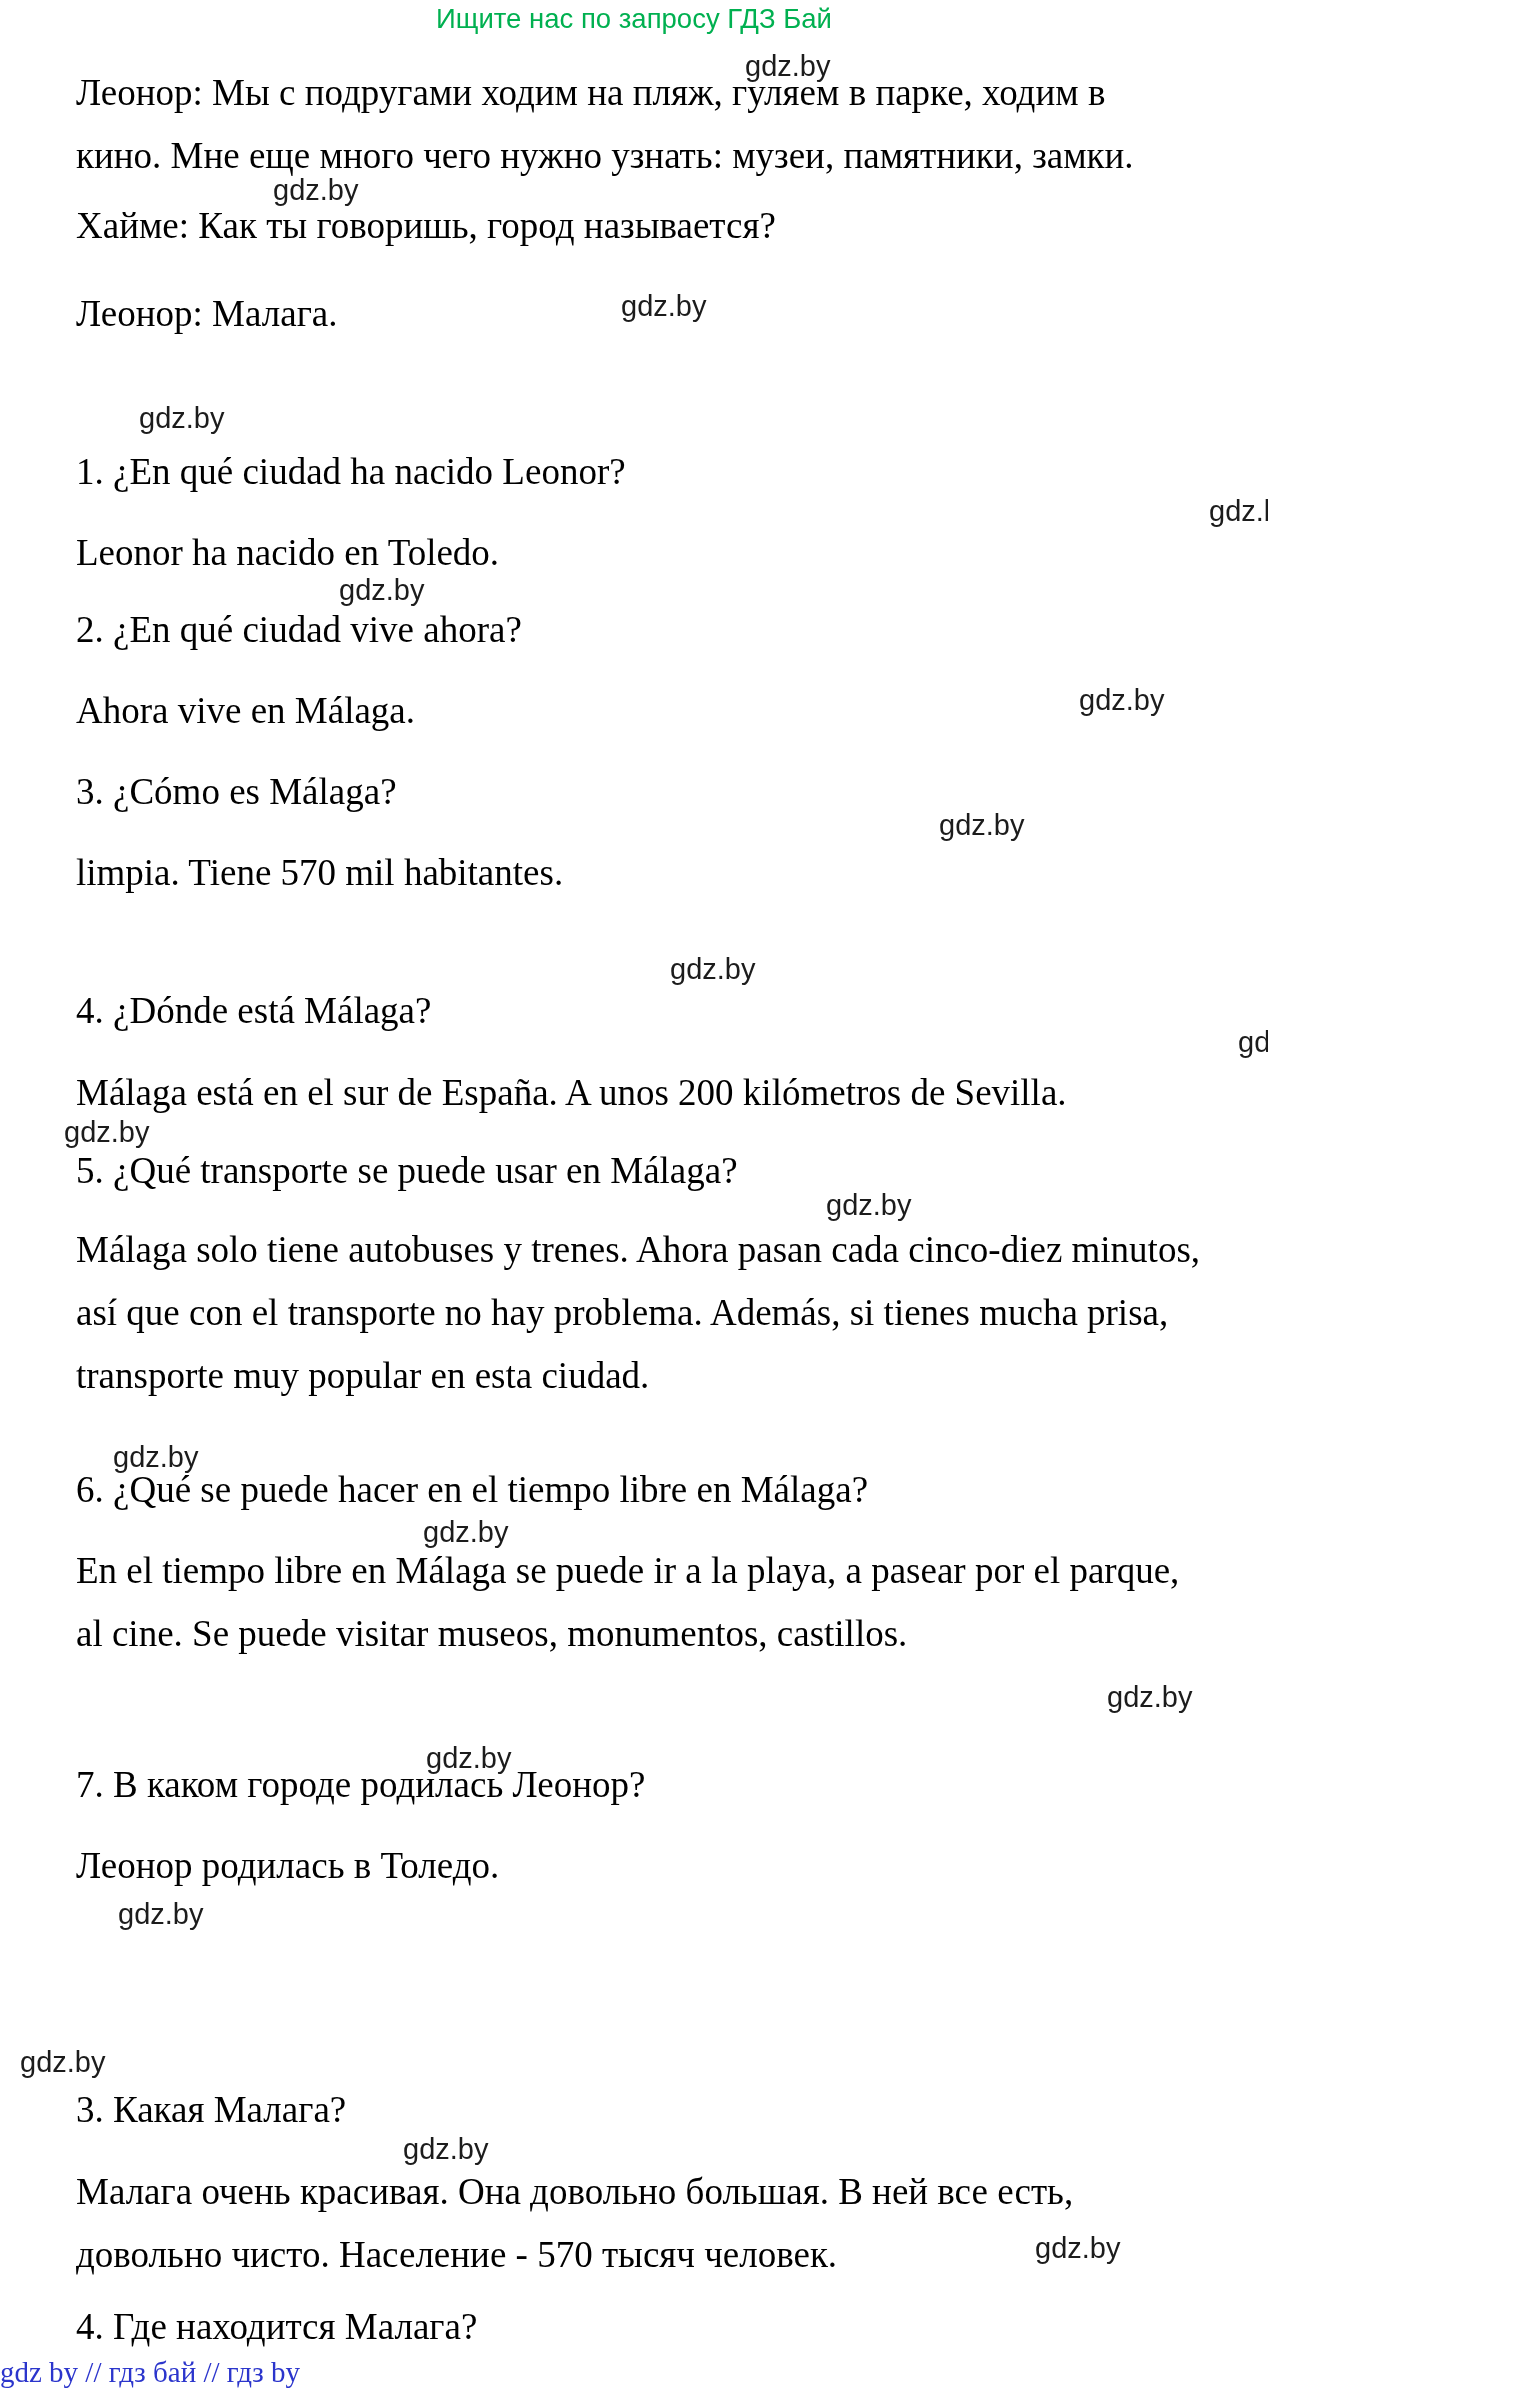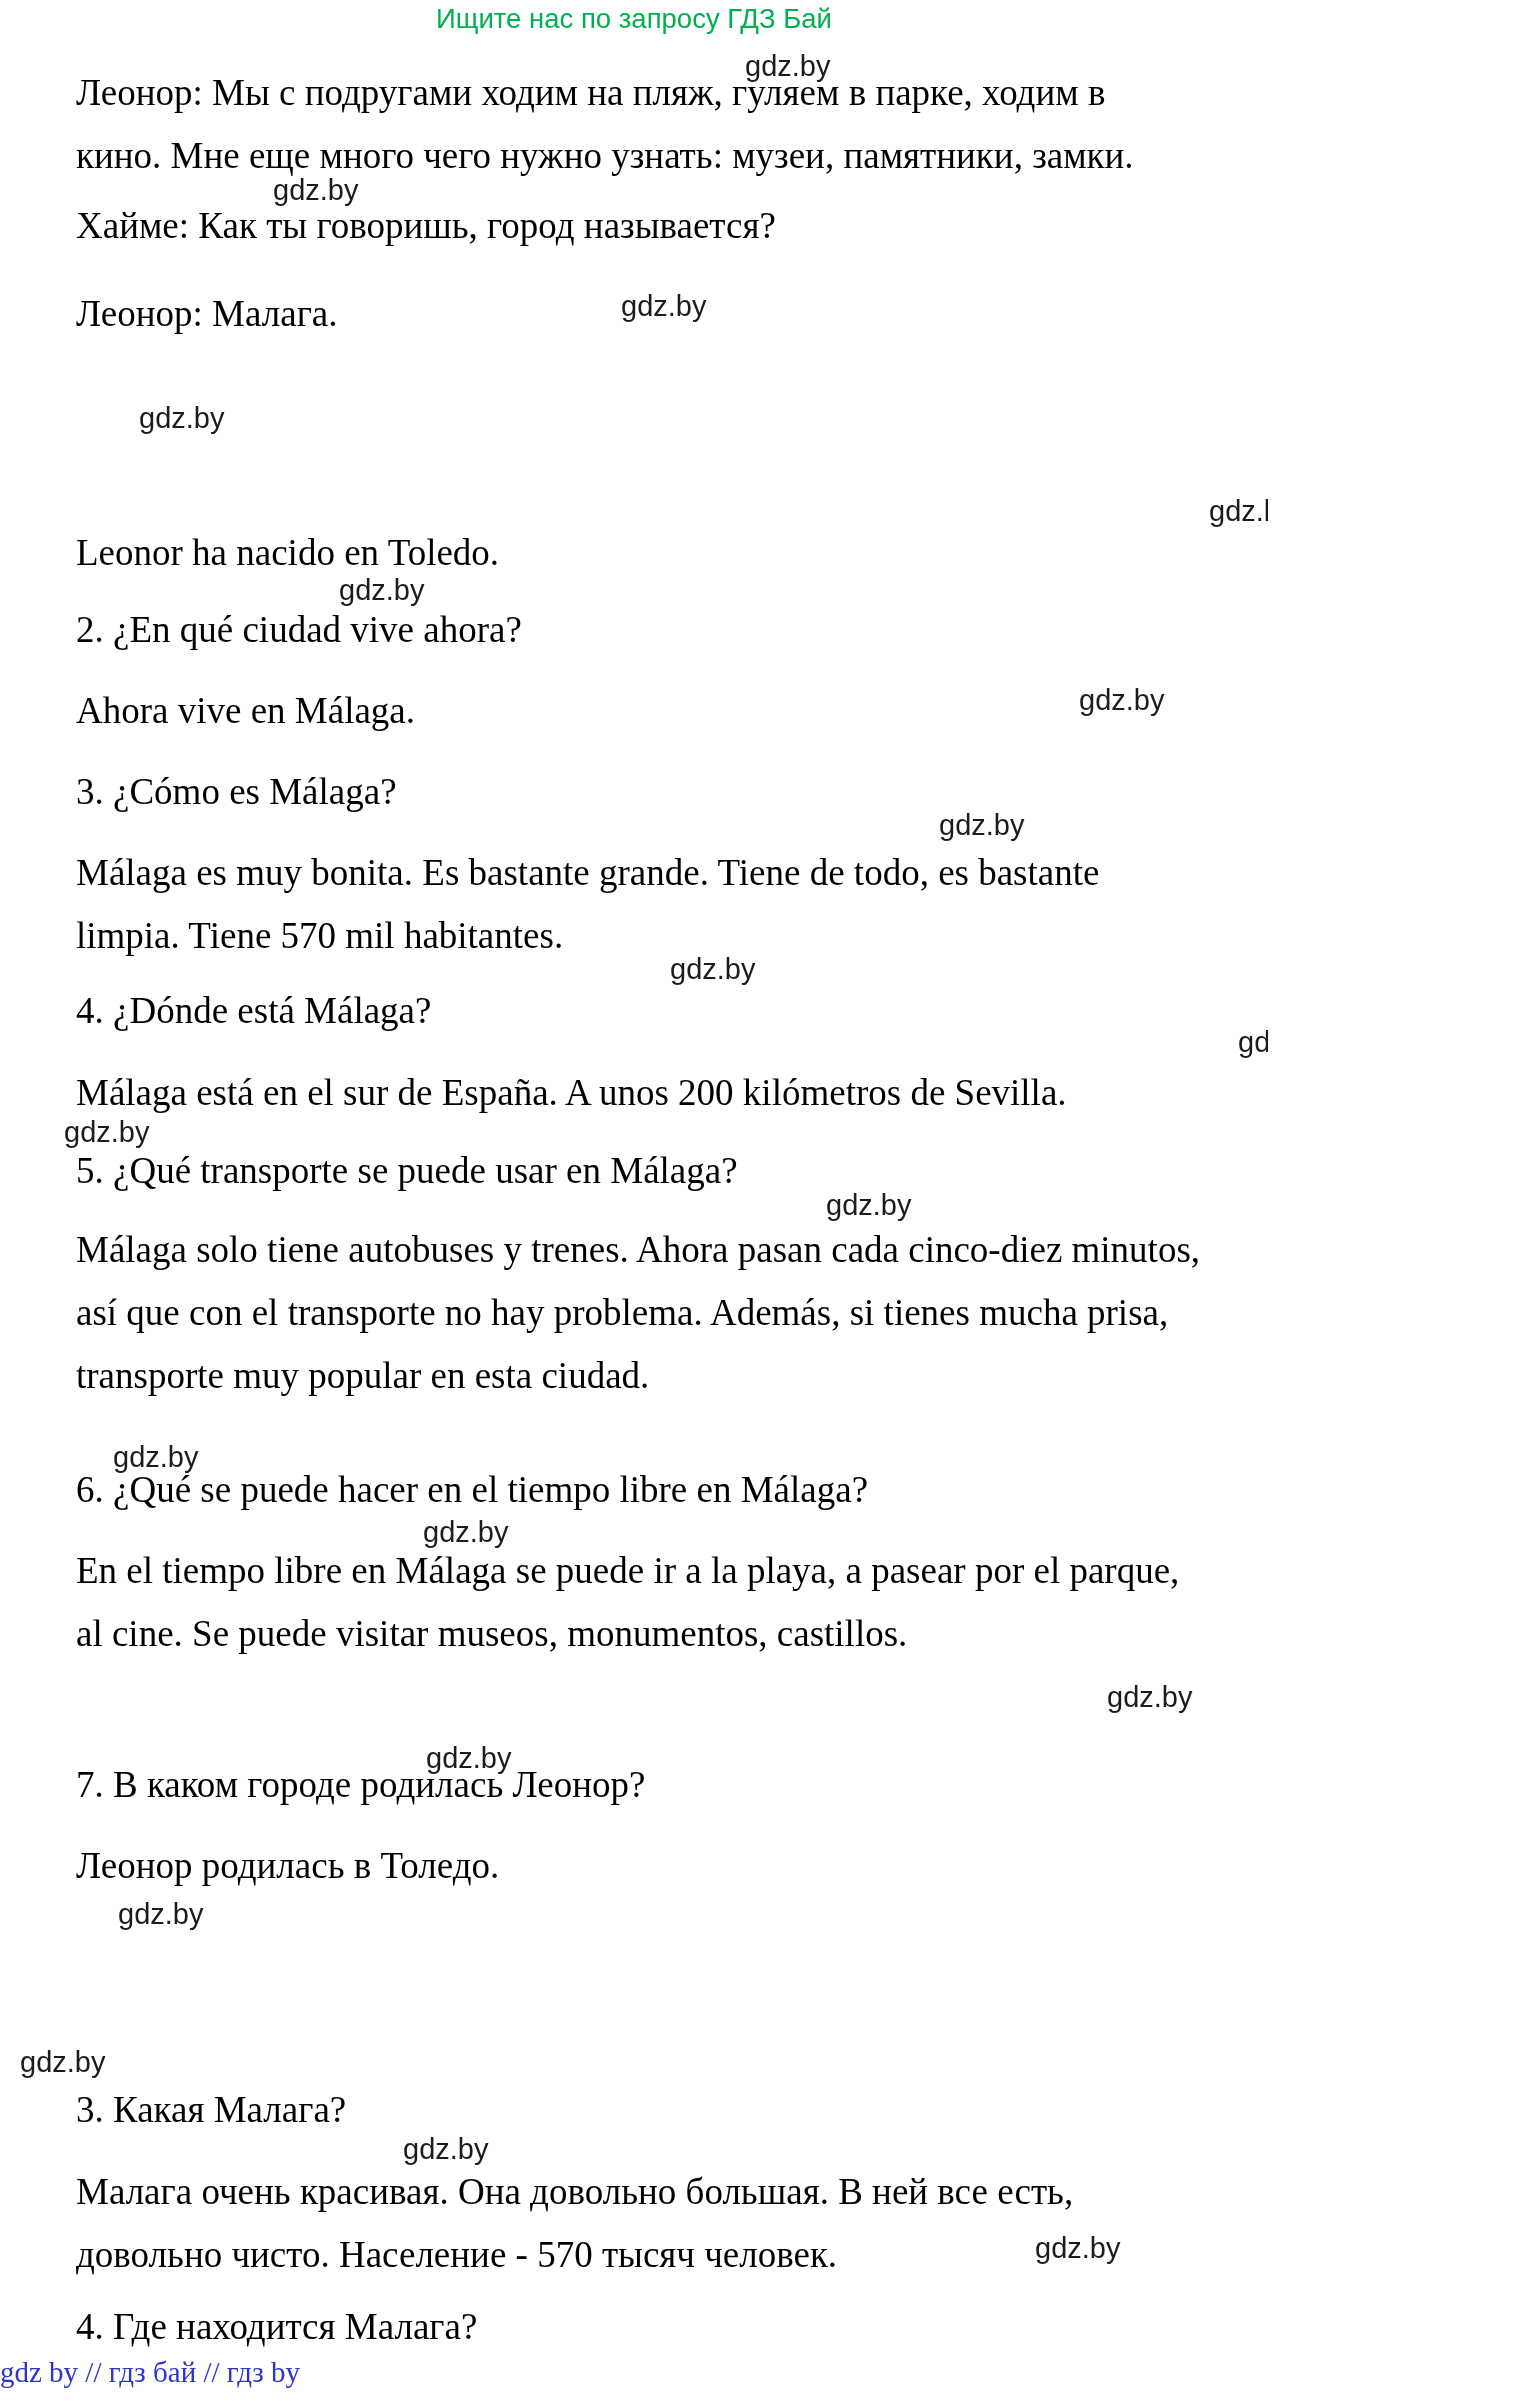--- a/index.html
+++ b/index.html
@@ -91,34 +91,36 @@
     <div class="tline">Леонор: Мы с подругами ходим на пляж, гуляем в парке, ходим в</div>
     <div class="tline">кино. Мне еще много чего нужно узнать: музеи, памятники, замки.</div>
   </div>
   <div class="block" style="top:194px">
     <div class="tline">Хайме: Как ты говоришь, город называется?</div>
   </div>
   <div class="block" style="top:282px">
     <div class="tline">Леонор: Малага.</div>
   </div>
 
+  <div class="block" style="top:440px">
+    <div class="tline">1. ¿En qué ciudad ha nacido Leonor?</div>
+  </div>
   <div class="block" style="top:521px">
     <div class="tline">Leonor ha nacido en Toledo.</div>
   </div>
   <div class="block" style="top:598px">
     <div class="tline">2. ¿En qué ciudad vive ahora?</div>
   </div>
   <div class="block" style="top:679px">
     <div class="tline">Ahora vive en Málaga.</div>
   </div>
   <div class="block" style="top:760px">
     <div class="tline">3. ¿Cómo es Málaga?</div>
   </div>
   <div class="block" style="top:841px">
-    <div class="tline">Málaga es muy bonita. Es bastante grande. Tiene de todo, es bastante</div>
     <div class="tline">limpia. Tiene 570 mil habitantes.</div>
   </div>
   <div class="block" style="top:979px">
     <div class="tline">4. ¿Dónde está Málaga?</div>
   </div>
   <div class="block" style="top:1061px">
     <div class="tline">Málaga está en el sur de España. A unos 200 kilómetros de Sevilla.</div>
   </div>
   <div class="block" style="top:1139px">
     <div class="tline">5. ¿Qué transporte se puede usar en Málaga?</div>

